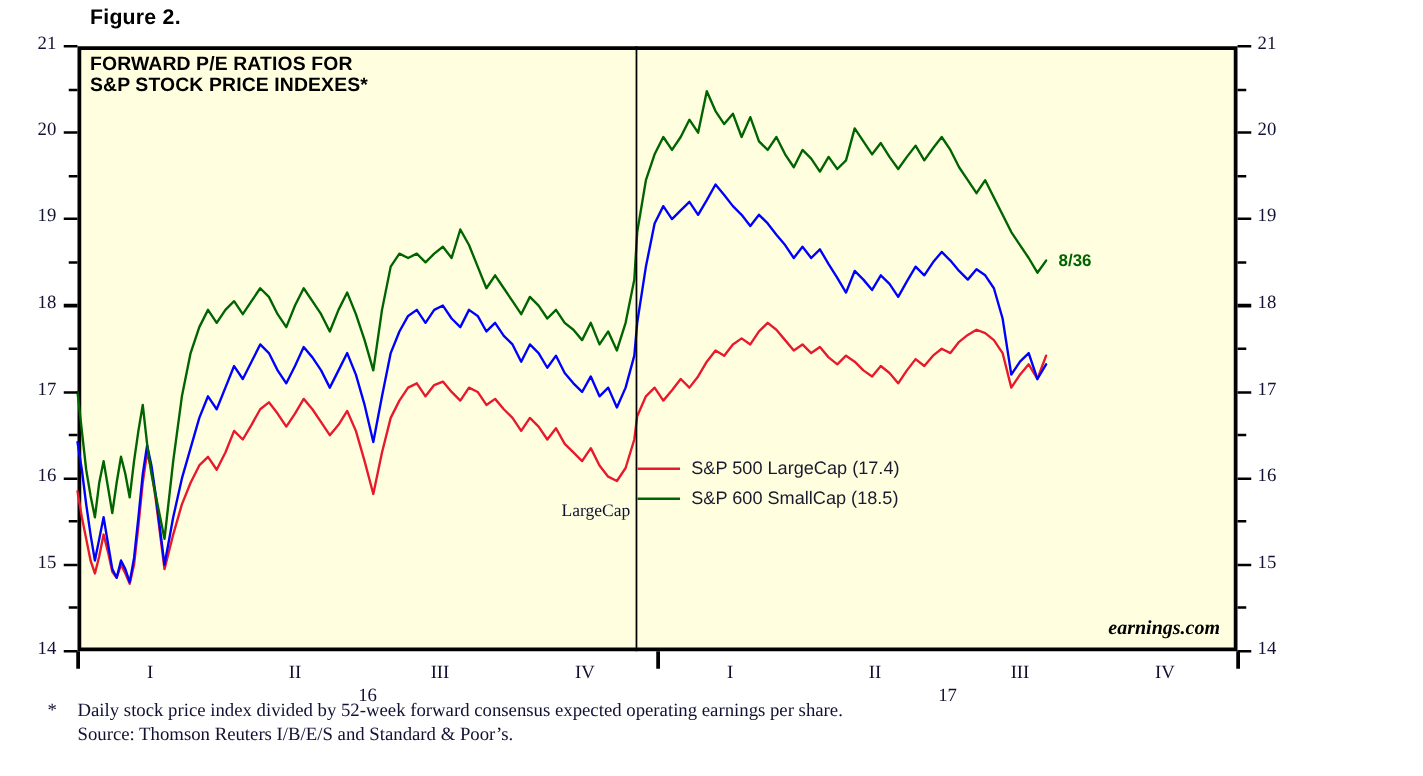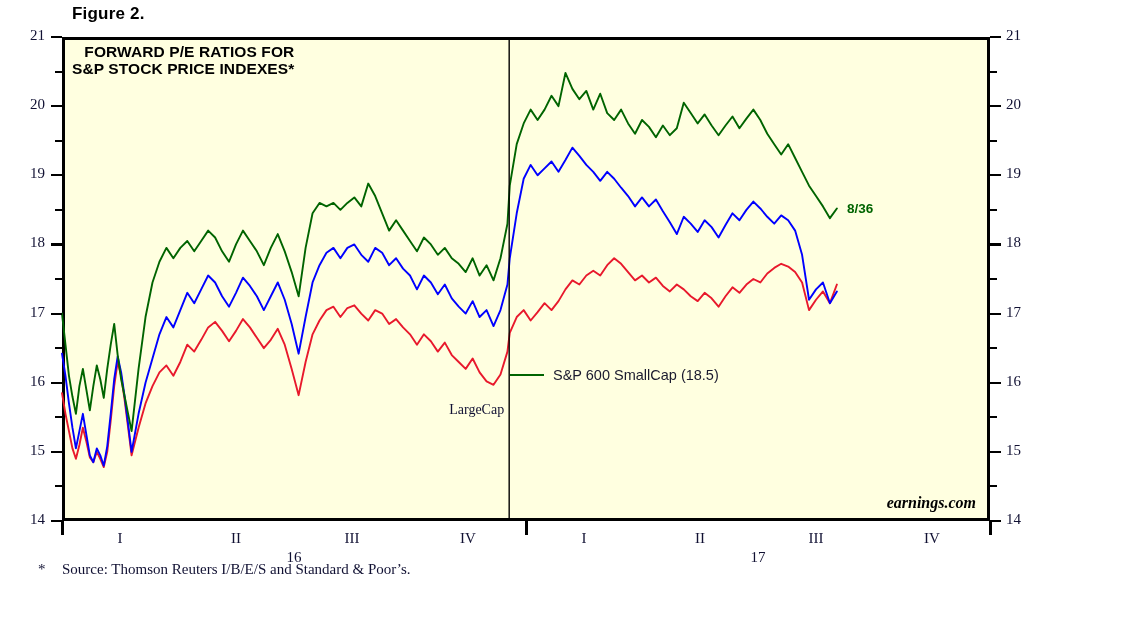--- a/index.html
+++ b/index.html
@@ -12,21 +12,21 @@
     font-size:17px;color:#000;letter-spacing:0.2px;}
 
   .plot-wrap{position:absolute;left:62px;top:37px;width:928px;height:484px;}
   .plot-bg{position:absolute;inset:0;background:#FFFFE0;
     border:3px solid #000;box-sizing:border-box;}
 
   svg.series{position:absolute;left:0;top:0;width:928px;height:484px;
     overflow:visible;}
 
   .chart-title{position:absolute;left:10px;top:6px;
-    font-family:"Liberation Sans", sans-serif;color:#000;text-align:right;}
+    font-family:"Liberation Sans", sans-serif;color:#000;}
   .chart-title .l1,.chart-title .l2{font-weight:bold;font-size:15.5px;
     line-height:17px;letter-spacing:0.1px;white-space:nowrap;}
   .chart-title .l3{font-size:13.5px;line-height:16px;}
 
   .axis-lab{position:absolute;font-family:"Liberation Serif", serif;
     font-size:15px;color:#111133;}
   .ytick-l{text-align:right;width:26px;}
   .ytick-r{text-align:left;width:26px;}
 
   .tickmark{position:absolute;background:#000;}
@@ -78,20 +78,21 @@
     <div class="l2">S&amp;P STOCK PRICE INDEXES*</div>
   </div>
 
   <div class="watermark">earnings.com</div>
 </div>
 
 <div id="overlay"></div>
 
 <div class="footnote">
   <span class="star">*</span>
+  <div class="ftxt">Daily stock price index divided by 52-week forward consensus expected operating earnings per share.</div>
   <div class="ftxt">Source: Thomson Reuters I/B/E/S and Standard &amp; Poor’s.</div>
 </div>
 
 <div class="tickmark" style="left: 51px; top: 520px; width: 11px; height: 2.2px;"></div>
     <div class="tickmark" style="left: 990px; top: 520px; width: 11px; height: 2.2px;"></div>
     <div class="axis-lab ytick-l" style="left: 19px; top: 511px;">14</div>
     <div class="axis-lab ytick-r" style="left: 1006px; top: 511px;">14</div>
     <div class="tickmark" style="left: 51px; top: 450.857px; width: 11px; height: 2.2px;"></div>
     <div class="tickmark" style="left: 990px; top: 450.857px; width: 11px; height: 2.2px;"></div>
     <div class="axis-lab ytick-l" style="left: 19px; top: 441.857px;">15</div>
@@ -142,19 +143,23 @@
     <div class="xq" style="left: 322px; top: 530px;">III</div>
     <div class="xq" style="left: 438px; top: 530px;">IV</div>
     <div class="xq" style="left: 554px; top: 530px;">I</div>
     <div class="xq" style="left: 670px; top: 530px;">II</div>
     <div class="xq" style="left: 786px; top: 530px;">III</div>
     <div class="xq" style="left: 902px; top: 530px;">IV</div>
     <div class="xyear" style="left: 264px; top: 549px;">16</div>
     <div class="xyear" style="left: 728px; top: 549px;">17</div>
     <div class="legend">
       <div class="legend-row">
+        <span class="legend-swatch" style="border-top-color: rgb(232, 25, 44);"></span>
+        <span class="legend-text">S&amp;P 500 LargeCap (17.4)</span>
+      </div>
+      <div class="legend-row">
         <span class="legend-swatch" style="border-top-color: rgb(0, 100, 0);"></span>
         <span class="legend-text">S&amp;P 600 SmallCap (18.5)</span>
       </div>
     </div>
     <div class="election" style="left: 449.18px; top: 402.42px; text-align: right; width: 55px;">LargeCap</div>
     <div class="endlabel" style="left: 846.88px; top: 200.857px; color: rgb(0, 100, 0);">8/36</div>
   </div>
 
 </body></html>

